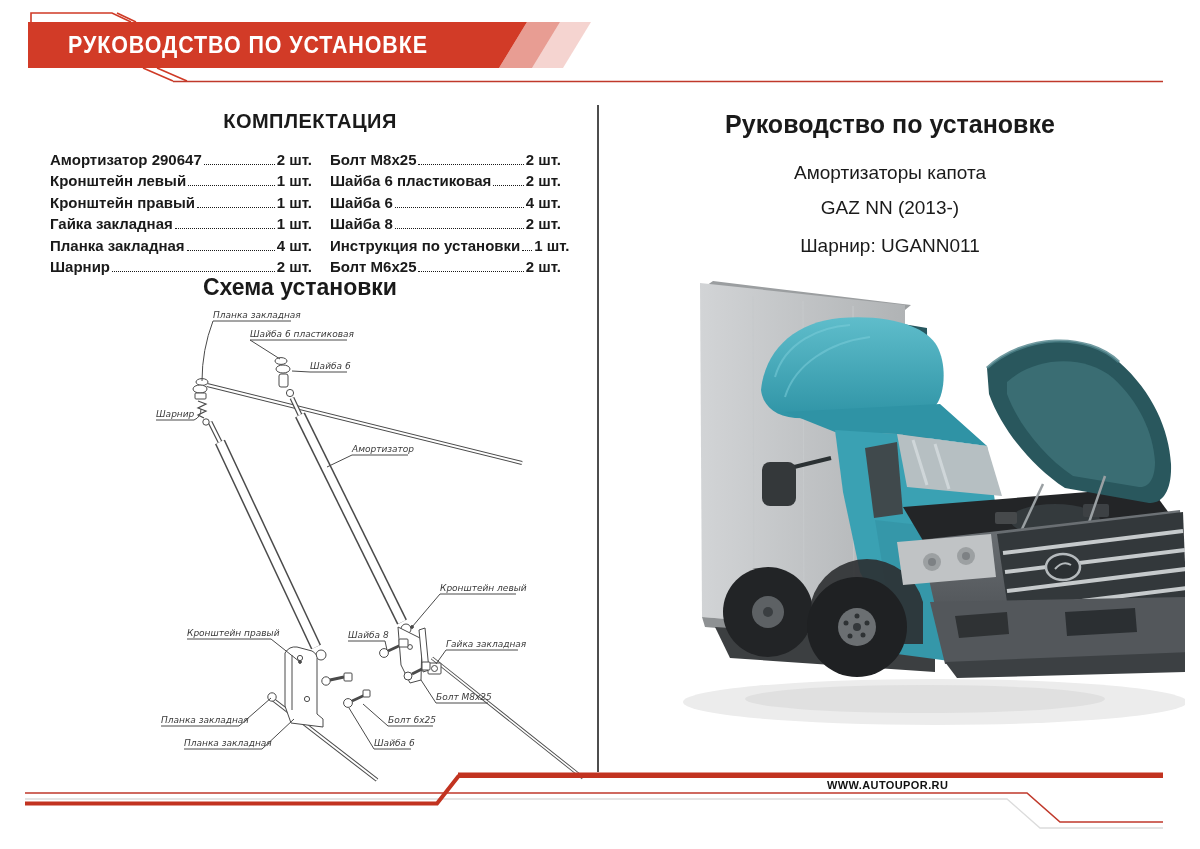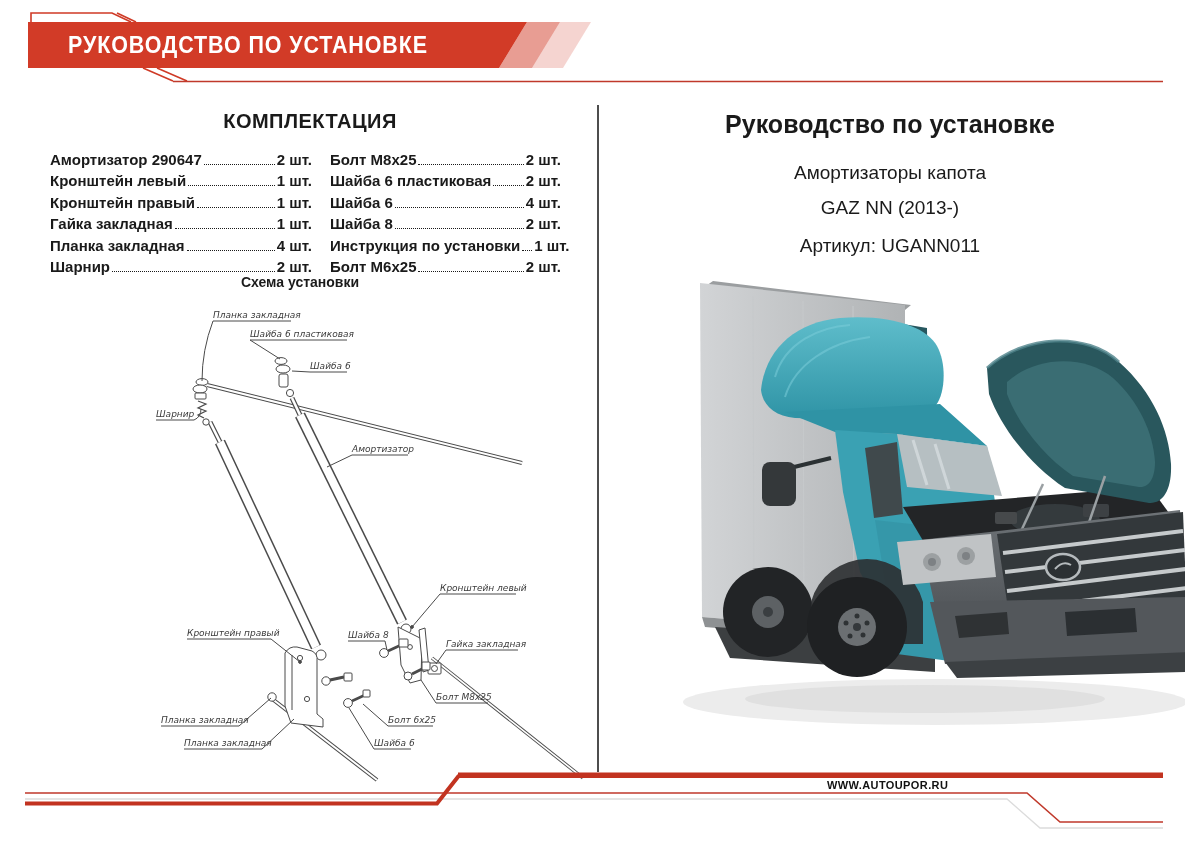--- a/index.html
+++ b/index.html
@@ -10,21 +10,21 @@
   #header-svg{left:0;top:0;}
   .banner-text{font-family:"Liberation Sans",sans-serif;font-weight:bold;fill:#ffffff;font-size:24px;letter-spacing:1px;}
   
   .kit-title{left:40px;top:110px;width:540px;text-align:center;font-size:20px;font-weight:bold;letter-spacing:.5px;}
   .kit-col{top:151px;}
   .kit-col .row{display:flex;align-items:baseline;height:21.4px;font-size:15px;white-space:nowrap;font-weight:bold;}
   .kit-col .leader{flex:1;border-bottom:1.7px dotted #1a1a1a;margin:0 2px 3px 2px;min-width:10px;}
   .kit-col .qty{white-space:nowrap;}
   #kit-left{left:50px;width:262px;}
   #kit-right{left:330px;width:231px;}
-  .scheme-title{left:150px;top:274px;width:300px;text-align:center;font-size:14px;font-weight:bold;}
+  .scheme-title{left:150px;top:274px;width:300px;text-align:center;font-size:23px;font-weight:bold;}
   #scheme-svg{left:140px;top:295px;}
   .slabel{font-family:"DejaVu Sans",sans-serif;font-style:italic;font-size:9px;fill:#3a3a3a;}
   .lead{stroke:#4a4a4a;stroke-width:1;fill:none;}
   .ink{stroke:#4a4a4a;fill:none;}
   .part{stroke:#4a4a4a;fill:#ffffff;}
   
   .prod{left:620px;width:540px;text-align:center;}
   .prod-title{top:110px;font-size:25px;font-weight:bold;}
   .prod-line{font-size:19px;}
   #prod-sub{top:162px;}
@@ -232,21 +232,21 @@
     <text class="slabel" x="21" y="428">Планка закладная</text>
     <text class="slabel" x="248" y="428">Болт 6х25</text>
     <text class="slabel" x="44" y="451">Планка закладная</text>
     <text class="slabel" x="234" y="451">Шайба 6</text>
   </g>
 </svg>
 
 <div class="abs prod prod-title">Руководство по установке</div>
 <div id="prod-sub" class="abs prod prod-line">Амортизаторы капота</div>
 <div id="prod-model" class="abs prod prod-line">GAZ NN (2013-)</div>
-<div id="prod-article" class="abs prod prod-line">Артикул: UGANN011</div>
+<div id="prod-article" class="abs prod prod-line">Шарнир: UGANN011</div>
 
 <svg id="truck-svg" class="abs" width="550" height="505" viewBox="0 0 550 505">
   <defs>
     <linearGradient id="boxg" x1="0" y1="0" x2="1" y2="0">
       <stop offset="0" stop-color="#d2d4d6"></stop>
         <stop offset="1" stop-color="#b0b3b5"></stop>
     </linearGradient>
     <linearGradient id="tealg" x1="0" y1="0" x2="0" y2="1">
       <stop offset="0" stop-color="#5fbdcb"></stop>
         <stop offset="1" stop-color="#2e93a5"></stop>

